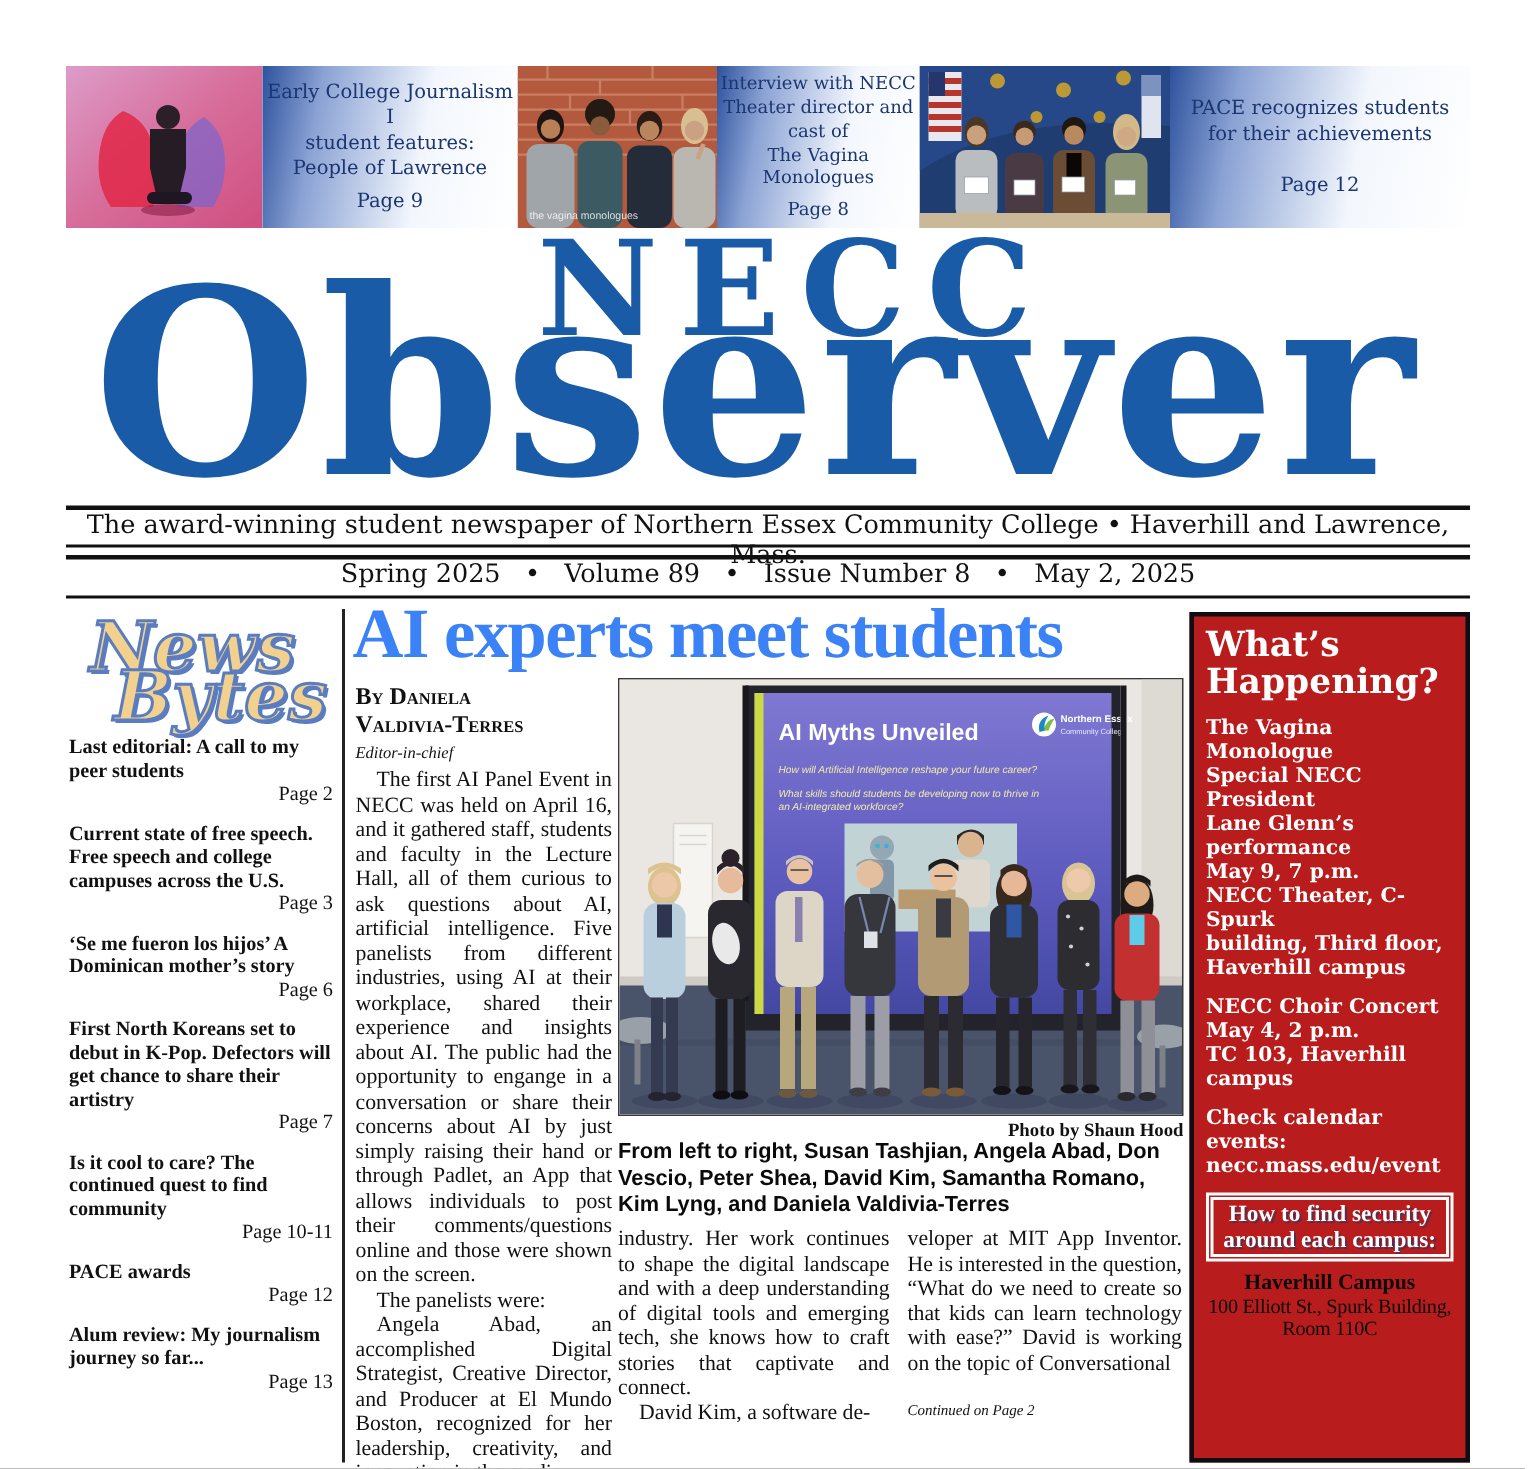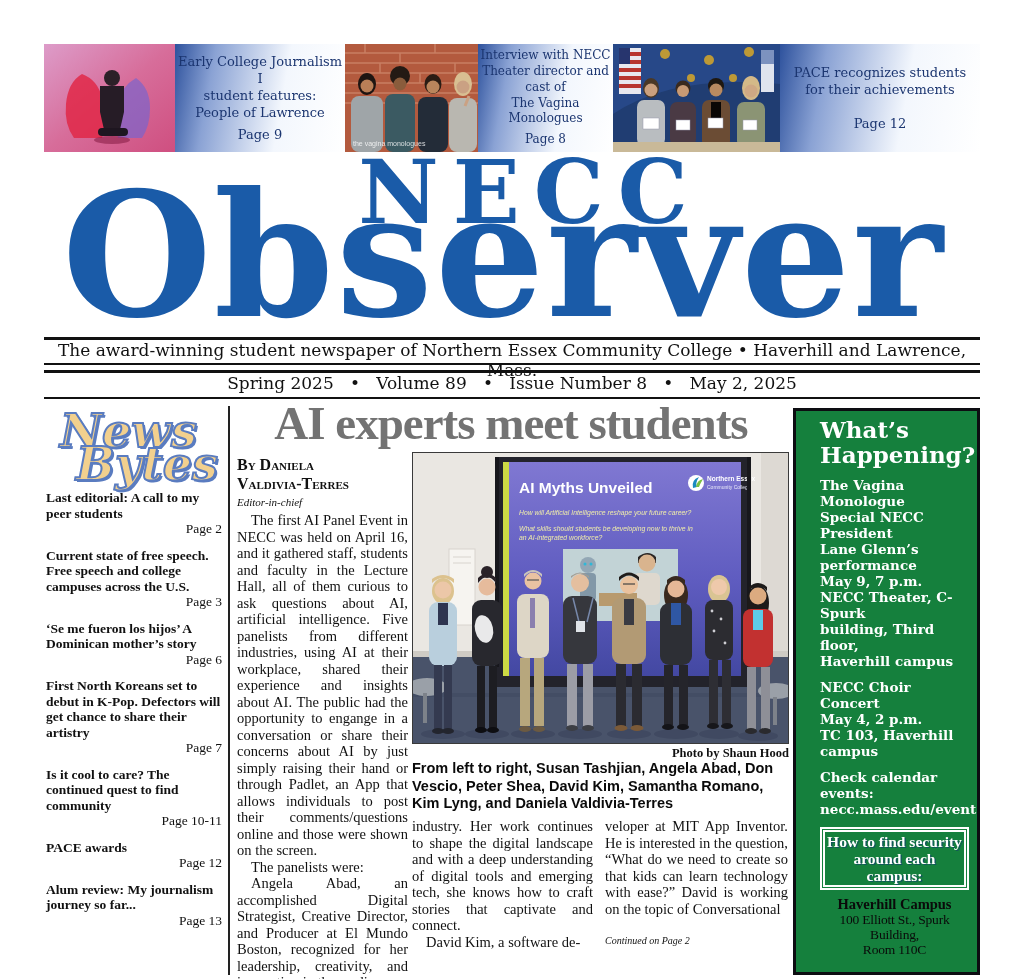--- a/index.html
+++ b/index.html
@@ -39,39 +39,39 @@
   .nb-news{left:60px;top:408px;}
   .nb-bytes{left:76px;top:441px;}
   .nb-list{left:46px;top:490px;width:178px;}
   .nb-item{margin-bottom:11px;}
   .nb-title{font-weight:bold;font-size:13.5px;line-height:15.5px;}
   .nb-page{text-align:right;font-size:13.5px;line-height:15.5px;padding-right:2px;}
   .vrule{left:228px;top:406px;width:2px;height:569px;background:#222;}
 
   
   .headline{left:235px;top:400px;width:552px;font-weight:bold;font-size:47px;
-            letter-spacing:-1px;line-height:1;color:#737373;text-align:center;}
+            letter-spacing:-1px;line-height:1;color:#3b82f6;}
   .byline{left:237px;top:455px;width:172px;font-size:16px;line-height:19px;}
   .byline .bl-name{font-weight:bold;font-variant:small-caps;white-space:pre-line;}
   .byline .bl-role{font-style:italic;font-size:11px;}
   .coltext{font-size:14.5px;line-height:16.5px;text-align:justify;}
   .coltext p{margin:0;}
   .coltext p.ind{text-indent:14px;}
   .col1{left:237px;top:512px;width:171px;}
   .col2{left:412px;top:818px;width:181px;}
   .col3{left:605px;top:818px;width:183px;}
   .continued{margin-top:16px;text-align:left;font-style:italic;font-size:10px;}
   .photo{left:412px;top:452px;width:377px;height:292px;border:1px solid #3a3a3a;box-sizing:border-box;}
   .credit{left:412px;top:746px;width:377px;text-align:right;font-weight:bold;font-size:12.5px;}
   .caption{left:412px;top:760px;width:377px;font-family:"Liberation Sans",sans-serif;
            font-weight:bold;font-size:14.5px;line-height:17.5px;color:#0a0a0a;}
 
   
-  .sidebar{left:793px;top:408px;width:187px;height:567px;background:#15803d;
-           border:3px solid #0d0d12;box-sizing:border-box;padding:6px 8px 0 24px;overflow:hidden;}
+  .sidebar{left:793px;top:408px;width:187px;height:567px;background:#b91c1c;
+           border:3px solid #0d0d12;box-sizing:border-box;padding:6px 8px 0 8px;overflow:hidden;}
   .sb-head{font-family:"DejaVu Serif",serif;font-weight:bold;font-size:23px;
            line-height:25px;color:#ffffff;white-space:pre-line;}
   .sb-event{margin-top:10px;font-family:"DejaVu Serif",serif;font-weight:bold;
             font-size:13.5px;line-height:16px;color:#ffffff;white-space:pre-line;}
   .sb-secbox{margin-top:10px;border:5px double #ffffff;padding:1px 2px;text-align:center;}
   .sb-secbox div{font-weight:bold;font-size:15.5px;line-height:17px;color:#ffffff;
                  white-space:pre-line;text-shadow:1.4px 1.4px 0 rgba(15,60,110,.6);}
   .sb-campus{margin-top:6px;text-align:center;color:#0a0a0a;}
   .sb-ct{font-weight:bold;font-size:14.5px;line-height:16px;}
   .sb-ca{font-size:13.5px;line-height:15px;white-space:pre-line;letter-spacing:-0.2px;}

